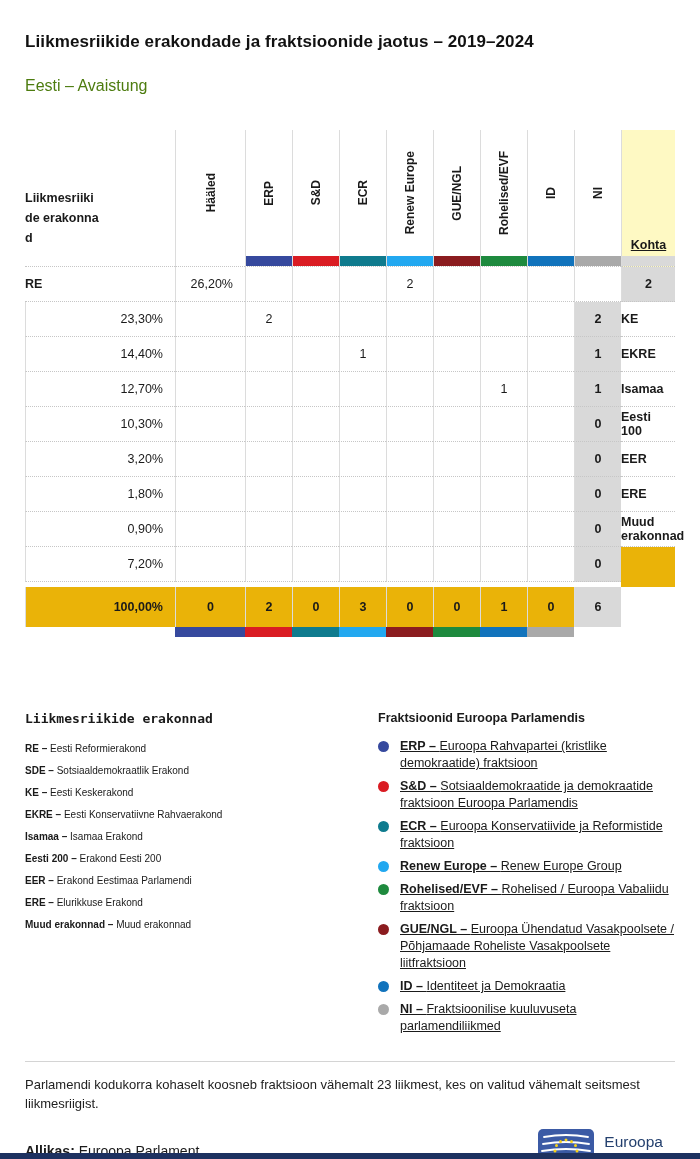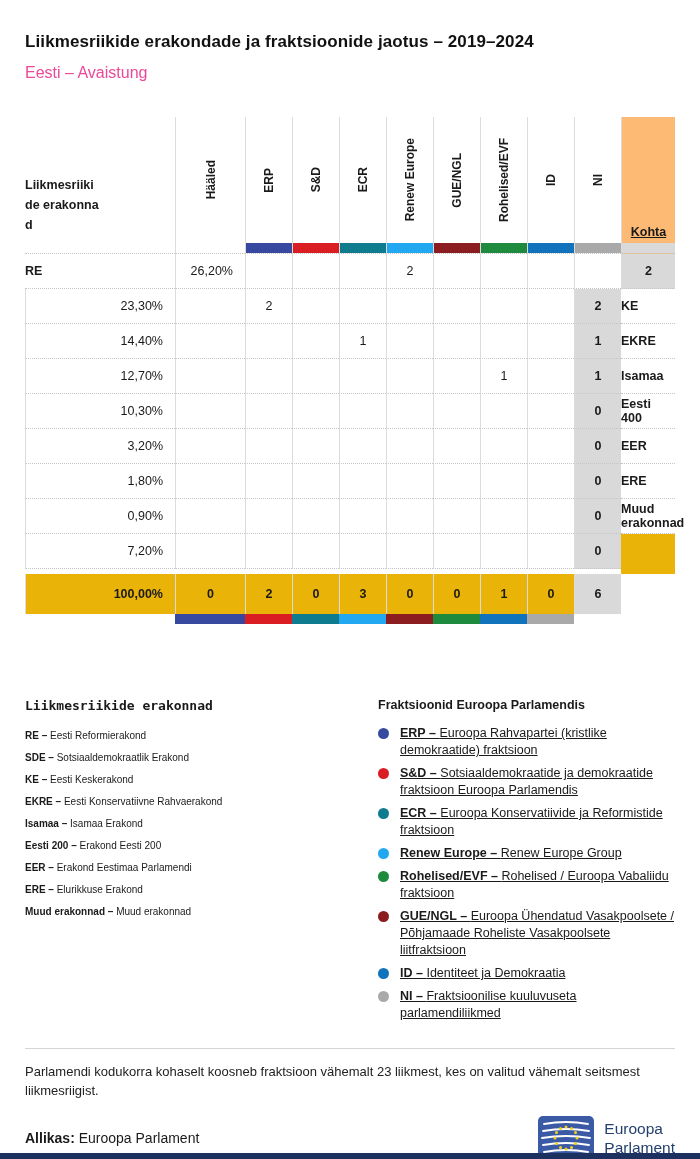--- a/index.html
+++ b/index.html
@@ -5,38 +5,38 @@
   * { margin:0; padding:0; box-sizing:border-box; }
   html, body { width:700px; }
   body {
     height:1159px; position:relative; overflow:hidden;
     background:#ffffff; color:#1a1a1a;
     font-family:"Liberation Sans", sans-serif;
   }
   .content { padding:12px 25px; }
 
   .title { padding-top:20px; font-size:17px; font-weight:700; color:#111; letter-spacing:.1px; }
-  .subtitle { margin-top:12px; font-size:16px; font-weight:400; color:#ec4899; }
+  .subtitle { margin-top:25px; font-size:16px; font-weight:400; color:#4d7c0f; }
 
   
   .grid {
     margin-top:35px; width:650px;
     display:grid;
     grid-template-columns:150px 70px repeat(8,47px) 54px;
   }
   .hcell { height:137px; display:flex; flex-direction:column;
            border-left:1px solid #dcdcdc; border-bottom:1px dotted #c6c6c6; }
   .nol { border-left:none !important; }
   .hlabel { flex:1; display:flex; align-items:center; justify-content:center; overflow:hidden; }
   .vtext { writing-mode:vertical-rl; transform:rotate(180deg);
            font-size:12px; font-weight:700; white-space:nowrap; }
   .hbar { height:10px; width:100%; flex:none; }
   .hcell.first .hlabel { align-items:flex-end; justify-content:flex-start; padding-bottom:8px; }
   .first-label { width:76px; font-size:12.5px; font-weight:700; line-height:20px; word-break:break-all; }
-  .hcell.kohta { background:#fdba74;text-decoration:underline; }
+  .hcell.kohta { background:#fef9c3;text-decoration:underline; }
   .hcell.kohta .hlabel { align-items:flex-end; justify-content:center; padding-bottom:4px; }
   .hcell.kohta .hbar { background:#d9d9d9; }
   .kohta-label { font-size:12.5px; font-weight:700; }
 
   .cell { height:35px; display:flex; align-items:center; font-size:12.5px;
           border-left:1px solid #dcdcdc; border-bottom:1px dotted #c6c6c6; }
   .cell.party { font-weight:700; }
   .cell.votes { justify-content:flex-end; padding-right:12px; }
   .cell.num   { justify-content:center; }
   .cell.seats { justify-content:center; font-weight:700; background:#d9d9d9; }
@@ -190,21 +190,21 @@
       <div class="cell votes">10,30%</div>
       <div class="cell num"></div>
       <div class="cell num"></div>
       <div class="cell num"></div>
       <div class="cell num"></div>
       <div class="cell num"></div>
       <div class="cell num"></div>
       <div class="cell num"></div>
       <div class="cell num"></div>
       <div class="cell seats">0</div>
-      <div class="cell party nol">Eesti 400</div>
+      <div class="cell party nol">Eesti 100</div>
       <div class="cell votes">3,20%</div>
       <div class="cell num"></div>
       <div class="cell num"></div>
       <div class="cell num"></div>
       <div class="cell num"></div>
       <div class="cell num"></div>
       <div class="cell num"></div>
       <div class="cell num"></div>
       <div class="cell num"></div>
       <div class="cell seats">0</div>

